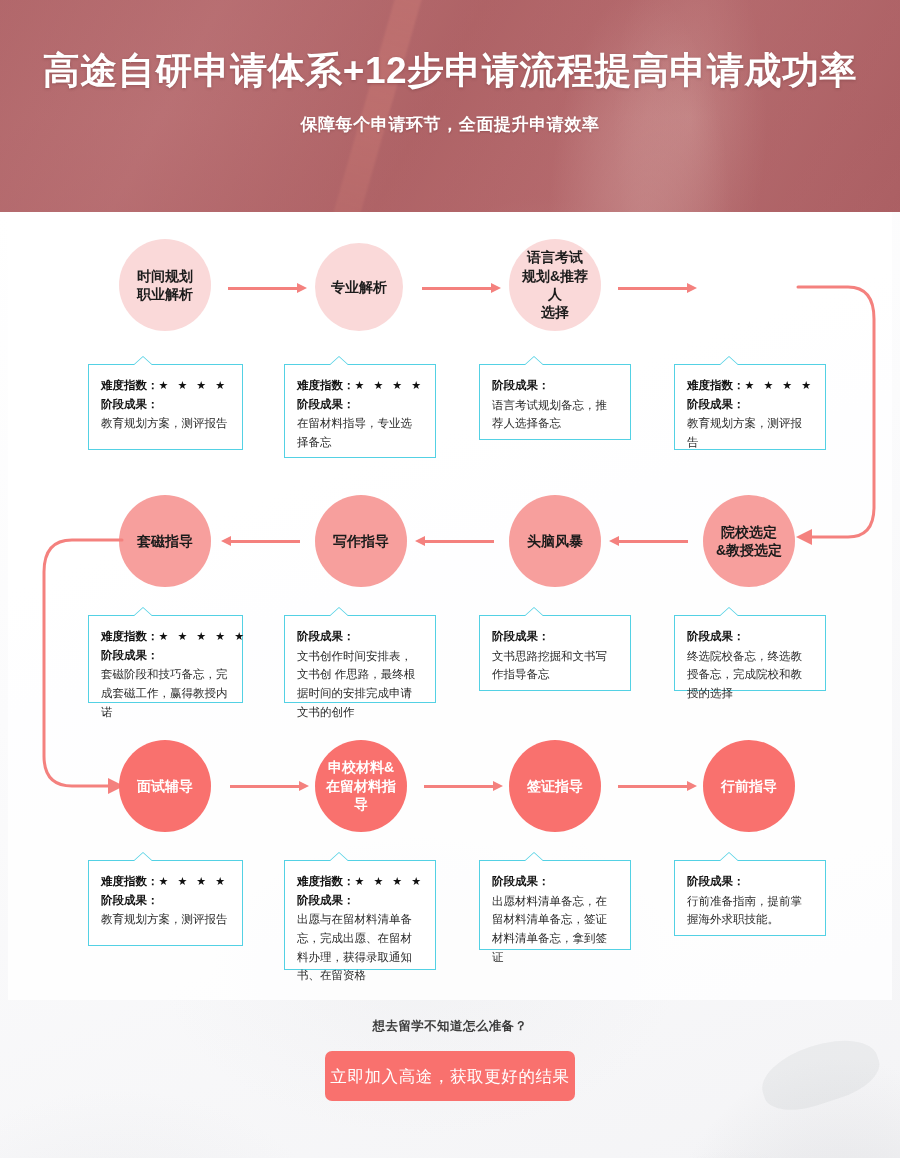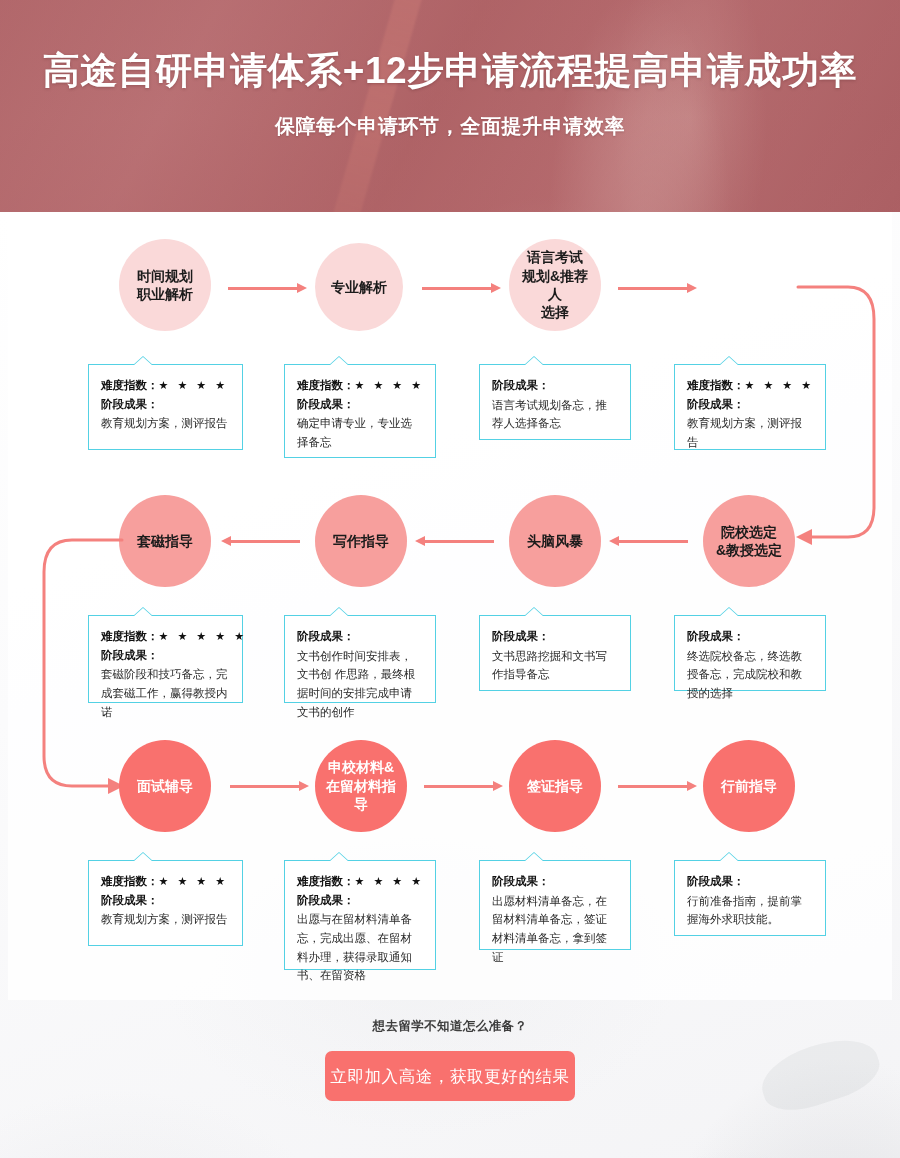--- a/index.html
+++ b/index.html
@@ -95,21 +95,21 @@
     line-height: 1.15;
     text-shadow: 0 1px 3px rgba(90,40,42,.35);
     white-space: nowrap;
   }
   .hero-sub {
     position: absolute;
     left: 0; top: 113px;
     width: 900px;
     text-align: center;
     color: #ffffff;
-    font-size: 20px;
+    font-size: 17px;
     font-weight: 700;
     letter-spacing: .6px;
     text-shadow: 0 1px 2px rgba(90,40,42,.3);
     white-space: nowrap;
   }
 
   
   .panel {
     position: absolute;
     left: 8px; top: 210px;
@@ -250,21 +250,21 @@
       <div class="row-line"><span class="k">难度指数：</span><span class="stars">★ ★ ★ ★</span></div>
       <div class="k">阶段成果：</div>
       <div class="body-txt">教育规划方案，测评报告</div>
     </div>
 
     <div class="card" style="left:284px; top:364px; width:152px; height:94px;">
       <span class="notch-o"></span>
       <span class="notch-i"></span>
       <div class="row-line"><span class="k">难度指数：</span><span class="stars">★ ★ ★ ★</span></div>
       <div class="k">阶段成果：</div>
-      <div class="body-txt">确定申请专业，专业选择备忘</div>
+      <div class="body-txt">在留材料指导，专业选择备忘</div>
     </div>
 
     <div class="card" style="left:479px; top:364px; width:152px; height:76px;">
       <span class="notch-o"></span>
       <span class="notch-i"></span>
       <div class="k">阶段成果：</div>
       <div class="body-txt">语言考试规划备忘，推荐人选择备忘</div>
     </div>
 
     <div class="card" style="left:674px; top:364px; width:152px; height:86px;">

